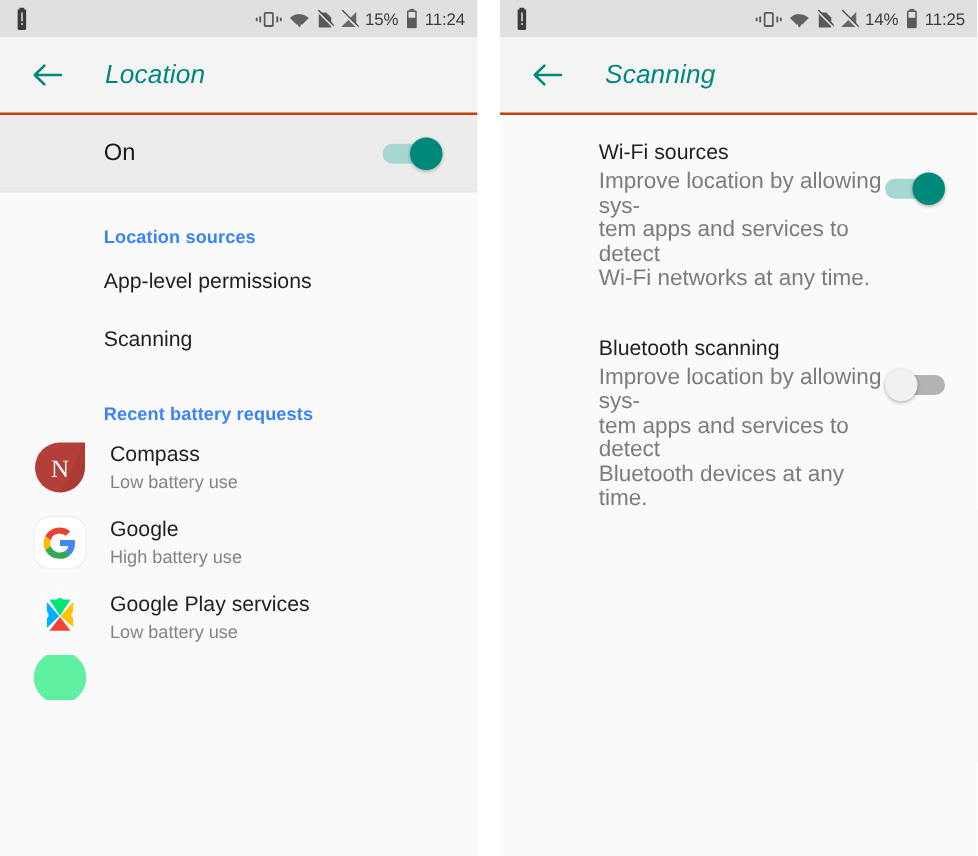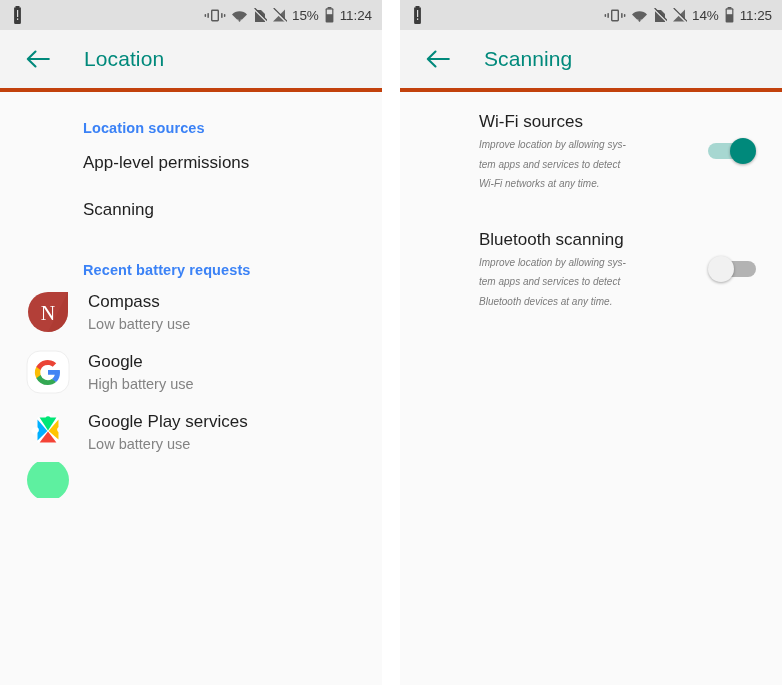--- a/index.html
+++ b/index.html
@@ -57,21 +57,22 @@
   .sb-icon { display: block; }
 
   
   .toolbar {
     height: 62px;
     background: #f4f4f4;
     display: flex;
     align-items: center;
     padding-left: 22px;
     box-sizing: border-box;
-    border-bottom: 4px solid #c2410c;
+    border-bottom: 2px solid #c2410c;
+    font-style: italic;
   }
   .back-btn {
     width: 32px;
     height: 32px;
     display: flex;
     align-items: center;
     justify-content: center;
     cursor: pointer;
     flex: 0 0 auto;
   }
@@ -186,25 +187,24 @@
     cursor: pointer;
   }
   .scan-text { flex: 1 1 auto; max-width: 230px; }
   .scan-title {
     font-size: 17px;
     color: #1f1f1f;
     line-height: 23px;
     margin-bottom: 2px;
   }
   .scan-desc {
-    font-size: 10px;
+    font-size: 18px;
     color: #7c7c7c;
     line-height: 19.5px;
     white-space: pre-line;
-    font-style: italic;
   }
   .scan-row .switch {
     margin-left: auto;
     margin-top: 28px;
   }
   .cut-row {
     display: flex;
     align-items: center;
     padding: 8px 24px 8px 26px;
     height: 20px;
@@ -262,20 +262,27 @@
 
     <div class="toolbar">
       <div class="back-btn">
         <svg width="26" height="22" viewBox="0 0 26 22">
           <path d="M10.5 3.5L2.8 11l7.7 7.5M2.8 11h21" stroke="#00897b" stroke-width="2.1" fill="none" stroke-linecap="round" stroke-linejoin="round"></path>
         </svg>
       </div>
       <div class="toolbar-title">Location</div>
     </div>
 
+    <div class="master-row">
+      <div class="master-label">On</div>
+      <div class="switch on">
+        <div class="track"></div>
+        <div class="knob"></div>
+      </div>
+    </div>
 
     <div class="content">
 
       <div class="section-header">Location sources</div>
 
 
       <div class="list-item">
         <div class="item-title">App-level permissions</div>
       </div>
 

